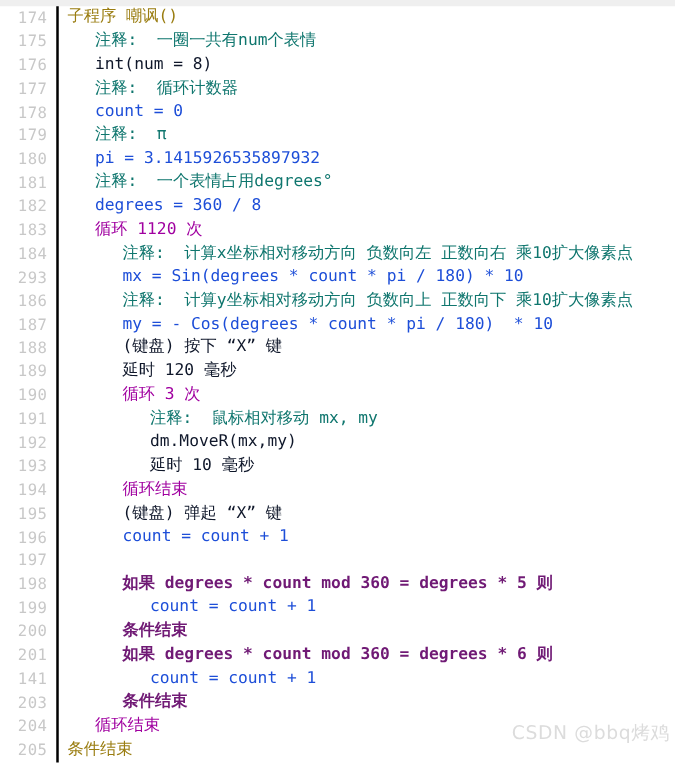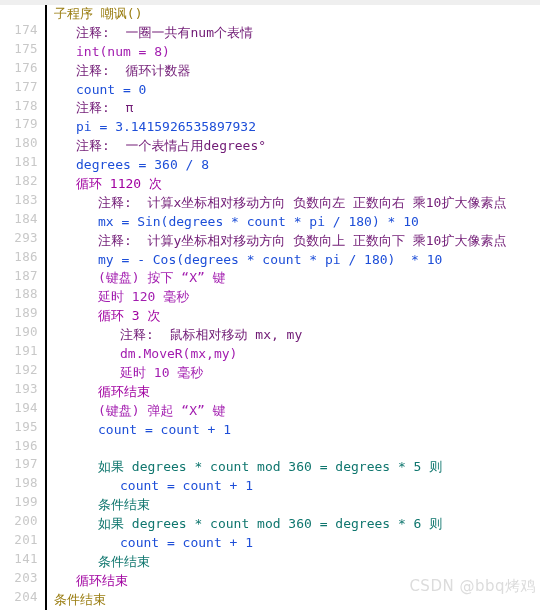--- a/index.html
+++ b/index.html
@@ -34,21 +34,21 @@
     height: 605px;
   }
   .line {
     position: relative;
     height: 18.9px;
     line-height: 18.9px;
     white-space: nowrap;
   }
   .gutter {
     position: absolute;
-    left: 0; top: 16px;
+    left: 0; top: 0;
     width: 38px;
     text-align: right;
     color: #c8c8c8;
     font-family: "DejaVu Sans Mono", "Liberation Mono", monospace;
     font-size: 12.5px;
     letter-spacing: 0.4px;
   }
   #gutter-rule {
     position: absolute;
     left: 45px;
@@ -65,25 +65,25 @@
     font-size: 13px;
     white-space: pre;
   }
   
   .ind0 { padding-left: 0px; }
   .ind1 { padding-left: 22px; }
   .ind2 { padding-left: 44px; }
   .ind3 { padding-left: 66px; }
 
   .c-sub     { color: #9a7d11; }   
-  .c-comment { color: #701a75; text-align: center; }   
+  .c-comment { color: #0f766e; text-align: center; }   
   .c-plain   { color: #1d4ed8; }   
   .c-loop    { color: #a000a0; }   
-  .c-cond    { color: #0f766e; }   
-  .c-action  { color: #a21caf; }   
+  .c-cond    { color: #701a75; font-weight: bold; }   
+  .c-action  { color: #0f172a; }   
 
   #watermark {
     position: absolute;
     right: 4px;
     bottom: 14px;
     color: #dcdcdc;
     font-family: "DejaVu Sans", "Liberation Sans", sans-serif;
     font-size: 15px;
     letter-spacing: 0.5px;
     pointer-events: none;

